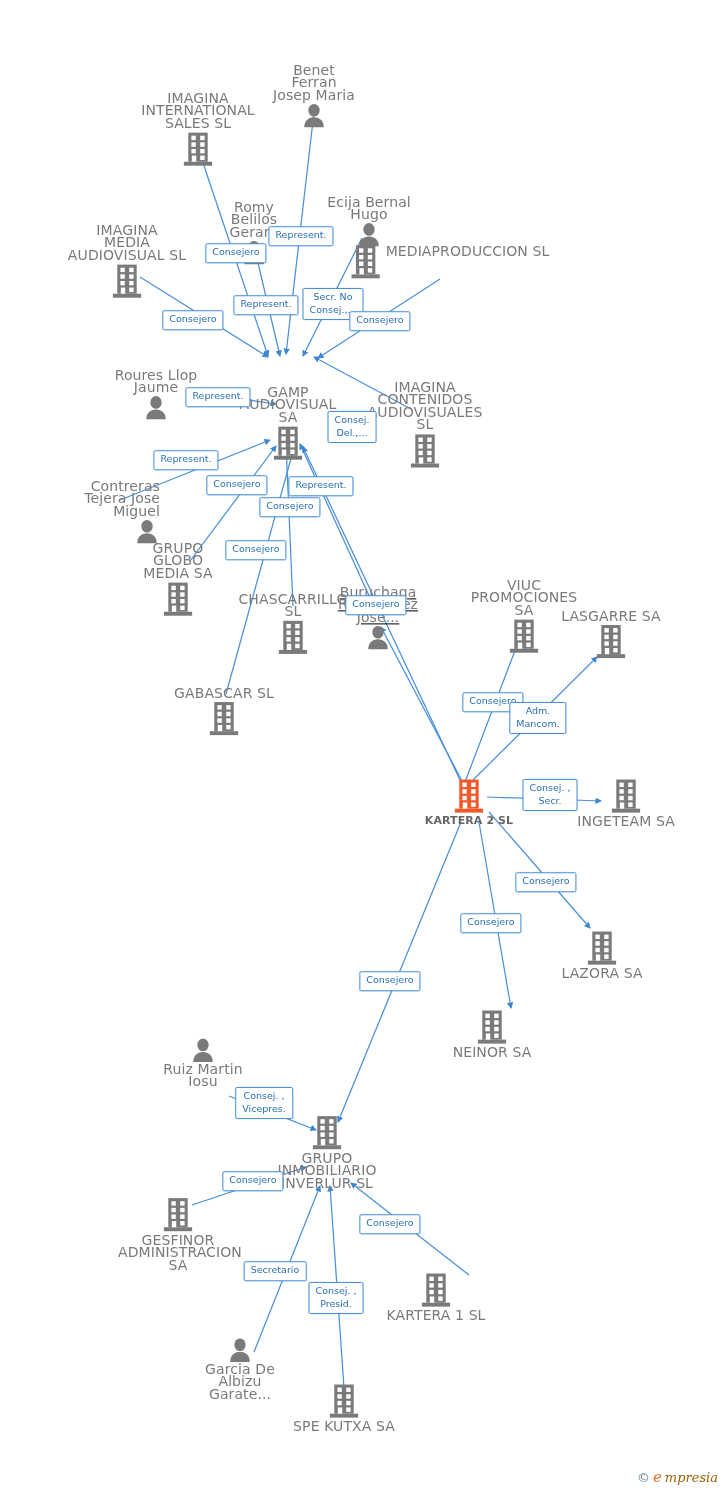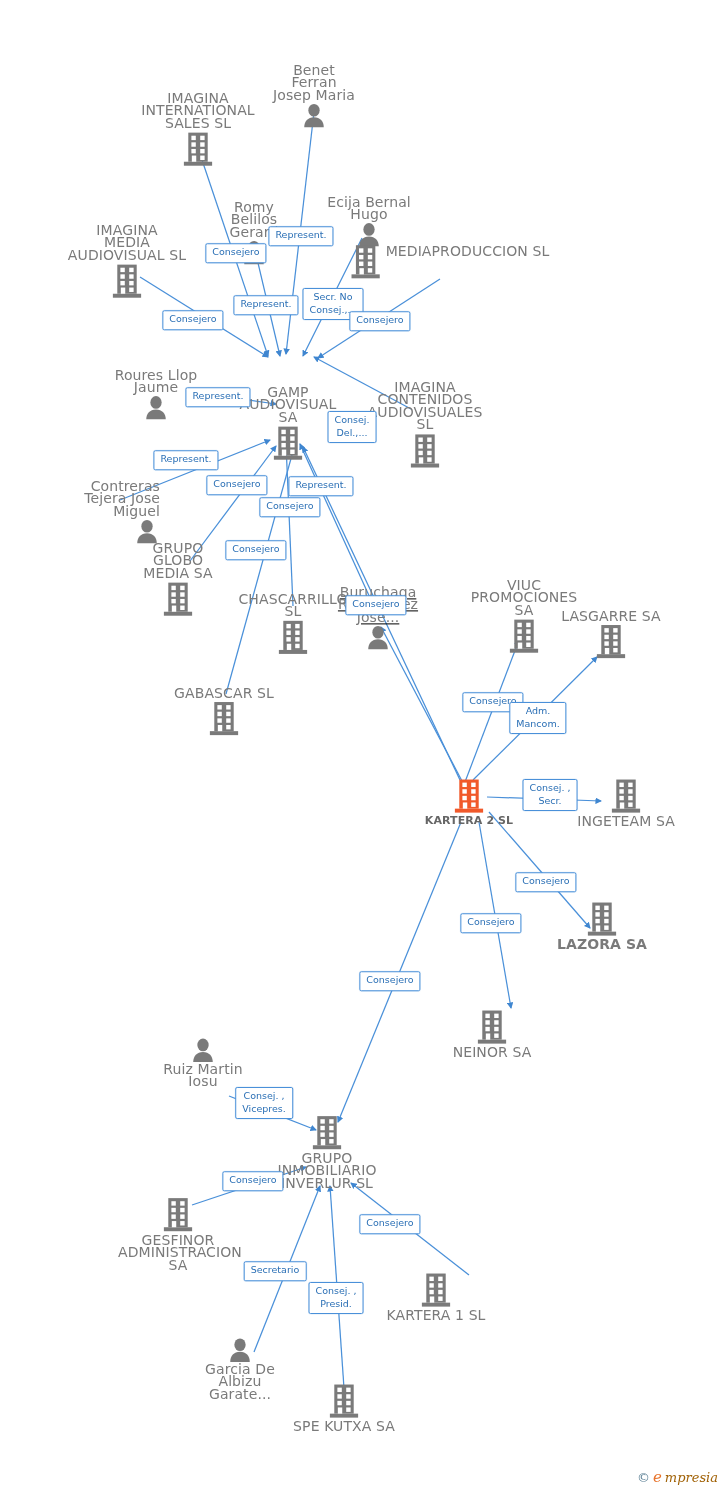--- a/index.html
+++ b/index.html
@@ -353,21 +353,21 @@
             <rect x="19.5" y="4.5" width="5" height="5" fill="#fff"></rect>
             <rect x="9.5" y="12" width="5" height="5" fill="#fff"></rect>
             <rect x="19.5" y="12" width="5" height="5" fill="#fff"></rect>
             <rect x="9.5" y="19.5" width="5" height="5" fill="#fff"></rect>
             <rect x="19.5" y="19.5" width="5" height="5" fill="#fff"></rect>
             <rect x="10" y="27" width="5" height="7" fill="#fff"></rect>
             <rect x="19.5" y="27" width="5" height="5" fill="#fff"></rect>
           </svg></span>
         <span class="caption">INGETEAM SA</span>
       </div>
-      <div class="node" style="left: 602px; top: 926px; font-weight: bold;">
+      <div class="node" style="left: 602px; top: 955px;">
         <span class="glyph"><svg width="30" height="36" viewBox="0 0 34 40" xmlns="http://www.w3.org/2000/svg">
             <rect x="6" y="1" width="22" height="33" fill="#7a7a7a"></rect>
             <rect x="1" y="34" width="32" height="4.5" fill="#7a7a7a"></rect>
             <rect x="9.5" y="4.5" width="5" height="5" fill="#fff"></rect>
             <rect x="19.5" y="4.5" width="5" height="5" fill="#fff"></rect>
             <rect x="9.5" y="12" width="5" height="5" fill="#fff"></rect>
             <rect x="19.5" y="12" width="5" height="5" fill="#fff"></rect>
             <rect x="9.5" y="19.5" width="5" height="5" fill="#fff"></rect>
             <rect x="19.5" y="19.5" width="5" height="5" fill="#fff"></rect>
             <rect x="10" y="27" width="5" height="7" fill="#fff"></rect>

